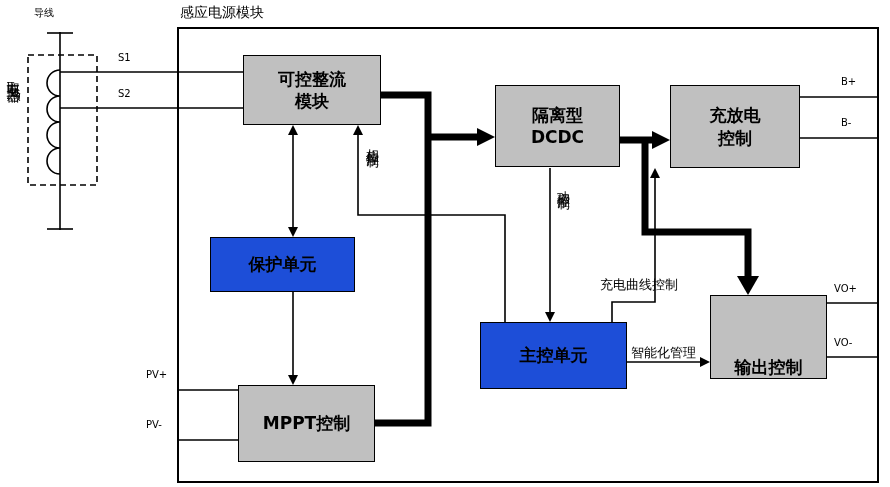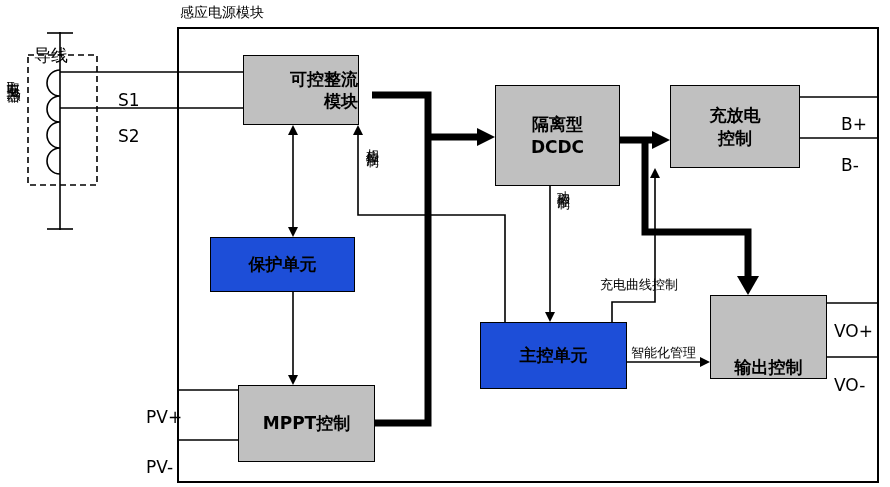--- a/index.html
+++ b/index.html
@@ -18,21 +18,21 @@
   .arrow { fill:var(--line); stroke:none; }
   .block {
     position:absolute; border:1.8px solid #000; box-sizing:border-box;
     display:flex; flex-direction:column; align-items:center; justify-content:center;
     font-size:17px; font-weight:bold; line-height:1.3; text-align:center;
   }
   .gray { background:var(--block-fill); }
   .white { background:#1d4ed8; }
   .lbl { position:absolute; white-space:nowrap; }
   .title { font-size:14px; }
-  .pin { font-size:17px;margin-top:38px; }
+  .pin { font-size:10px; }
   .sig { font-size:13px;font-family:Liberation Serif, serif; }
   .vert { writing-mode:vertical-rl; text-orientation:upright; letter-spacing:2px; }
 </style>
 </head>
 <body>
 
 <div id="stage">
 
   <svg width="890" height="487" viewBox="0 0 890 487">
 
@@ -84,34 +84,34 @@
 
     <line x1="627" y1="362" x2="701" y2="362" class="ln thin"></line>
     <polygon points="710,362 700,357 700,367" class="arrow"></polygon>
   </svg>
 
   <div class="lbl title" style="left:180px;top:4px;">感应电源模块</div>
 
   <div class="lbl pin" style="left:34px;top:6px;">导线</div>
   <div class="lbl sig vert" style="left:4px;top:70px;font-size:14px;">取电互感器</div>
 
-  <div class="block gray" style="left:243px;top:55px;width:116px;height:70px;align-items:flex-end;">
+  <div class="block gray" style="left:243px;top:55px;width:138px;height:70px;">
     <span>可控整流</span>
     <span>模块</span>
   </div>
 
   <div class="block white" style="left:210px;top:237px;width:145px;height:55px;">
     <span>保护单元</span>
   </div>
 
   <div class="block gray" style="left:238px;top:385px;width:137px;height:77px;align-items:center;">
     <span>MPPT控制</span>
   </div>
 
-  <div class="block gray" style="left:495px;top:85px;width:125px;height:101px;">
+  <div class="block gray" style="left:495px;top:85px;width:125px;height:82px;">
     <span>隔离型</span>
     <span>DCDC</span>
   </div>
 
   <div class="block gray" style="left:670px;top:85px;width:130px;height:83px;">
     <span>充放电</span>
     <span>控制</span>
   </div>
 
   <div class="block white" style="left:480px;top:322px;width:147px;height:67px;">

